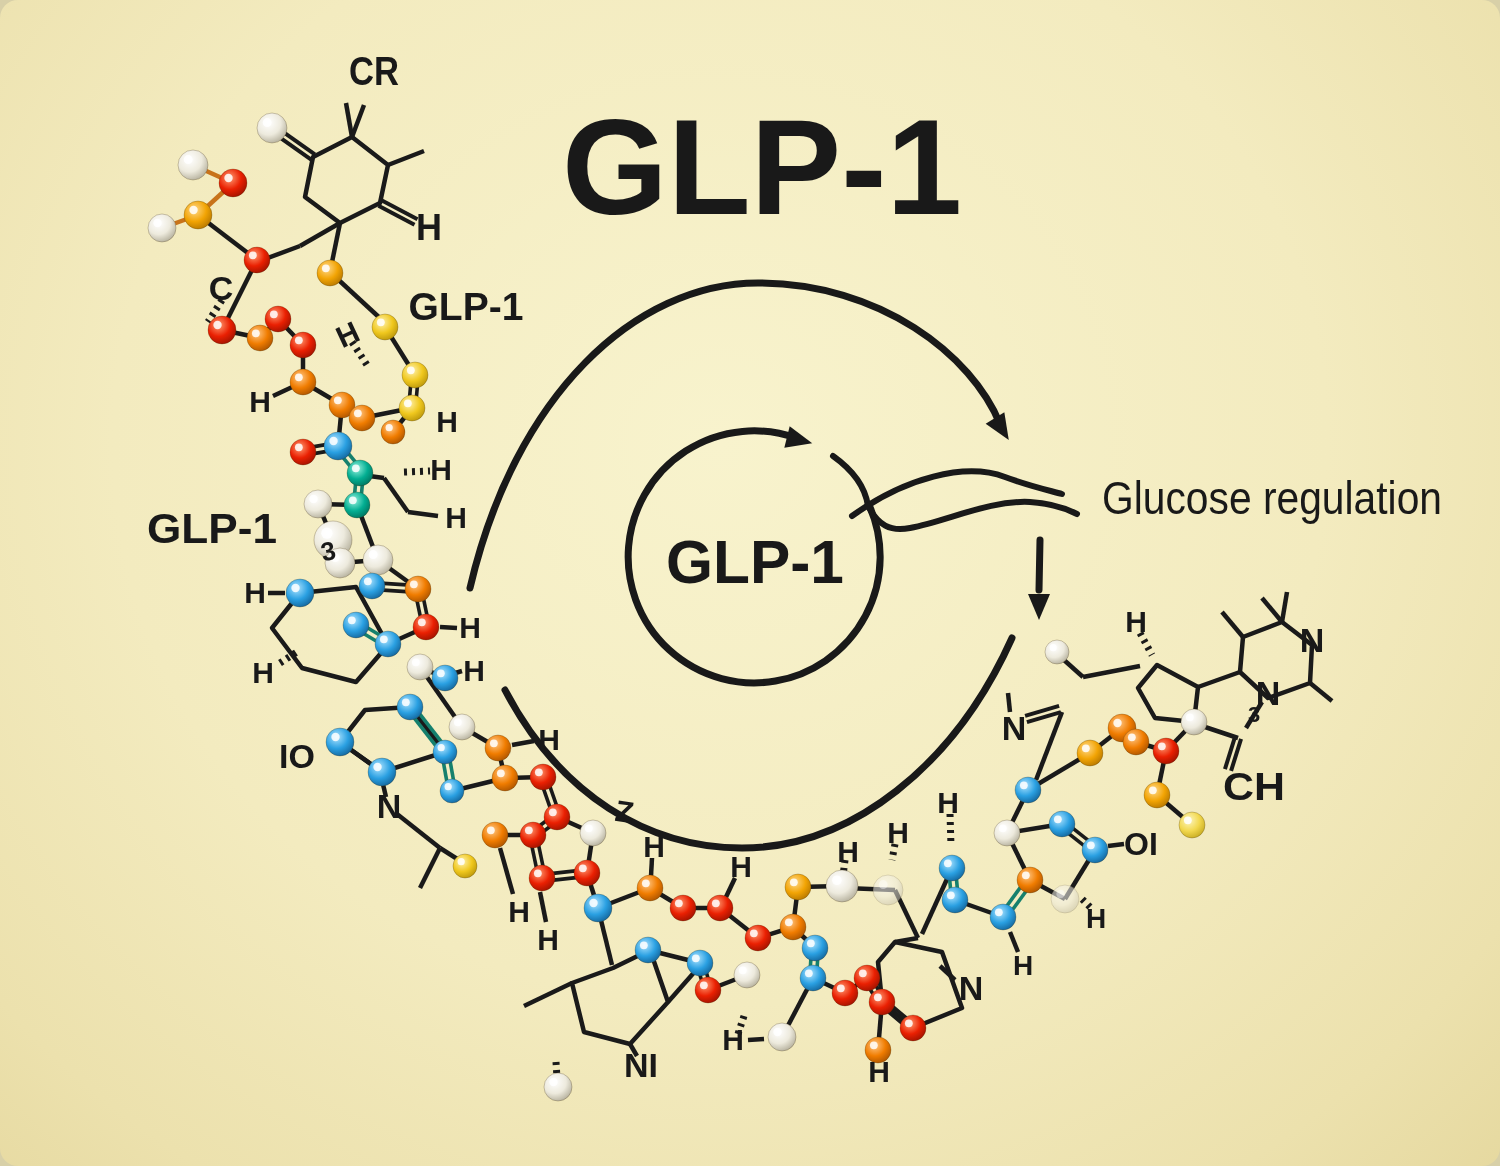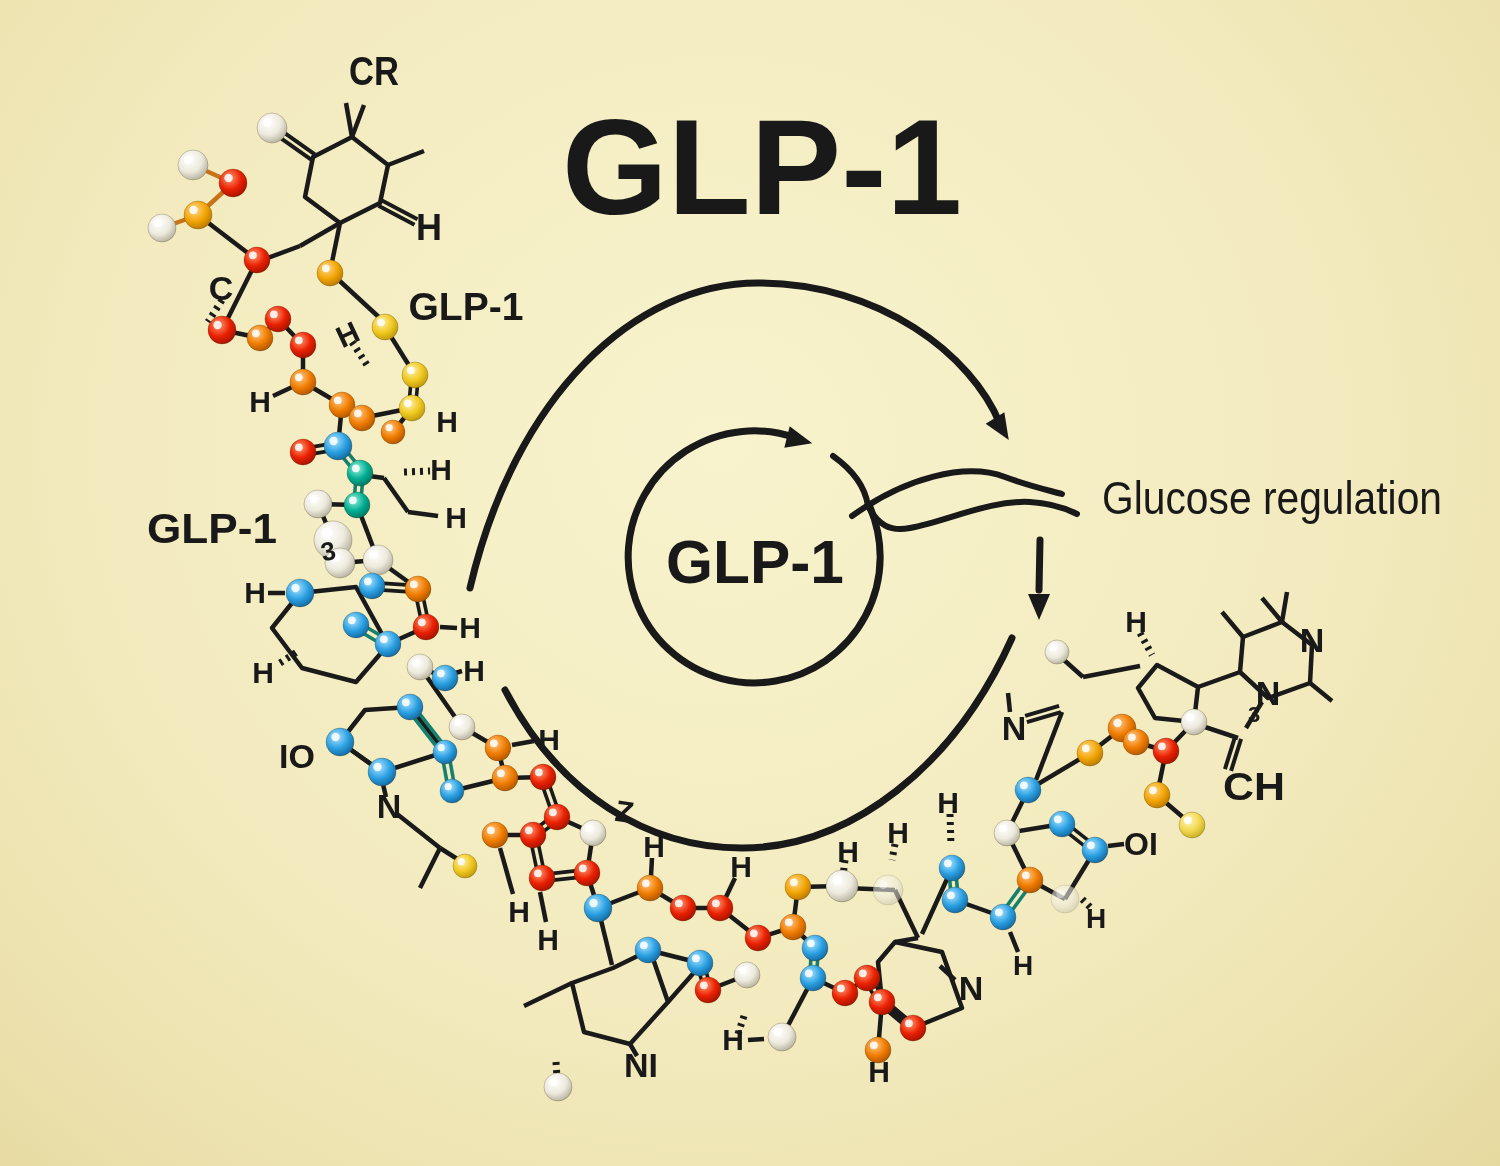--- a/index.html
+++ b/index.html
@@ -1,19 +1,20 @@
 <!DOCTYPE html>
 <html><head>
 <meta charset="utf-8">
 <style>
   html,body{margin:0;padding:0;background:#d8d0a8;}
   .stage{
     position:relative;width:1500px;height:1166px;overflow:hidden;
     background:radial-gradient(ellipse at 48% 38%, #f8f3cd 0%, #f3ebbf 55%, #ecE1ad 85%, #e6d9a0 100%);
     font-family:"Liberation Sans", sans-serif;
+    border-radius:18px;
   }
   svg{display:block}
   text{font-family:"Liberation Sans","DejaVu Sans",sans-serif;fill:#191919;}
 </style>
 </head>
 <body>
 
 <div class="stage">
   <svg id="scene" width="1500" height="1166" viewBox="0 0 1500 1166">
     <title>GLP-1</title>

